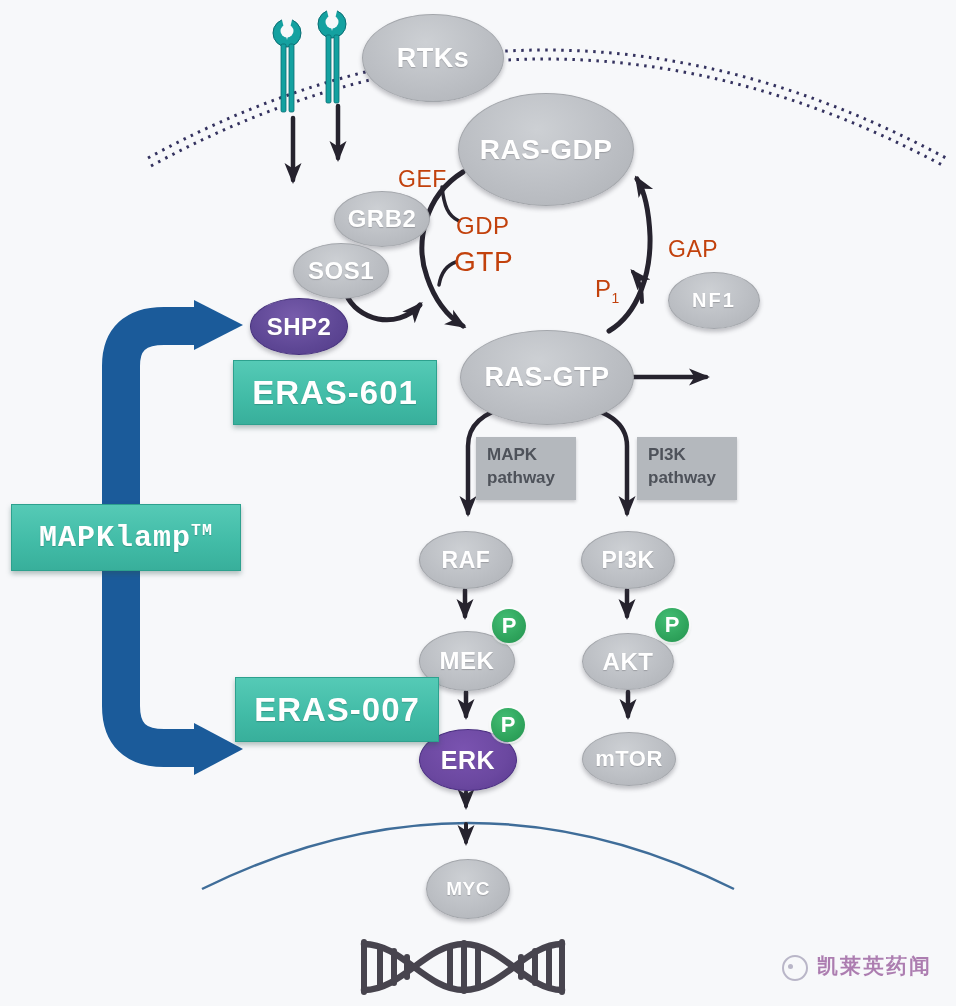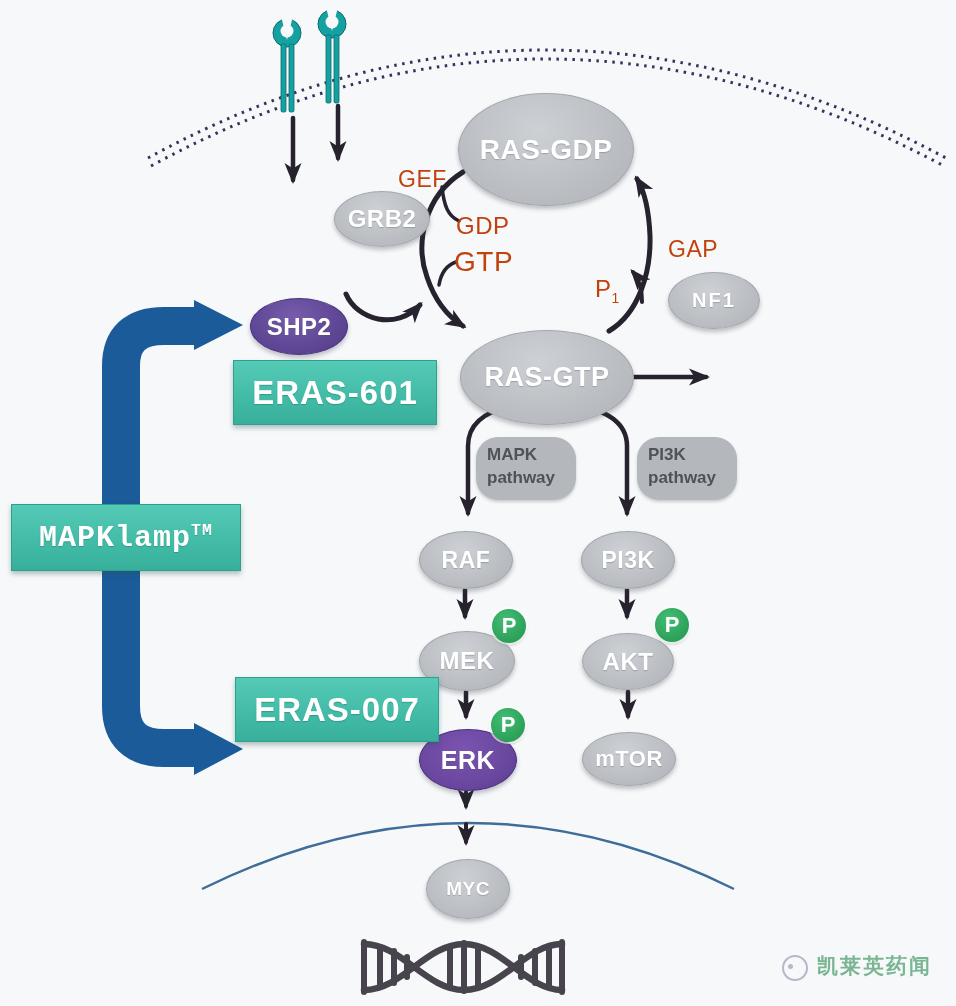--- a/index.html
+++ b/index.html
@@ -33,37 +33,36 @@
     background:linear-gradient(#55cab6 0%, #41bba6 60%, #38af9b 100%);
     border:1px solid #2da18e;
     box-shadow:0 3px 5px rgba(40,80,75,.35);
     text-shadow:0 1px 1px rgba(30,90,80,.35);
   }
   .pathwaybox{
     position:absolute;z-index:2;background:#b4b8bd;
     color:#4e525a;font-weight:bold;font-size:17px;line-height:1.35;
     padding:7px 0 0 11px;box-sizing:border-box;
     box-shadow:0 2px 3px rgba(70,70,80,.25);
-    border-radius:22px;
   }
   .plain-label{
     position:absolute;z-index:2;color:#c2410c;font-size:23px;
     letter-spacing:.5px;
   }
   .pbadge{
     position:absolute;z-index:4;width:34px;height:34px;border-radius:50%;
     display:flex;align-items:center;justify-content:center;
     background:radial-gradient(circle at 40% 32%, #43bd74 0%, #2fa45c 60%, #249350 100%);
     color:#fff;font-weight:bold;font-size:22px;
     box-shadow:0 0 0 2px rgba(255,255,255,.6), 0 2px 3px rgba(50,90,60,.35);
   }
   sup{font-size:.55em;}
   sub{font-size:.58em;}
   .watermark{
-    position:absolute;z-index:5;color:#15803d;opacity:.55;
+    position:absolute;z-index:5;color:#701a75;opacity:.55;
     font-size:21px;letter-spacing:2px;font-weight:bold;
   }
   .wm-logo{
     position:absolute;z-index:5;width:22px;height:22px;border-radius:50%;
     border:2.5px solid rgba(135,128,158,.55);
   }
   .wm-logo::after{
     content:"";position:absolute;left:4px;top:7px;width:5px;height:5px;border-radius:50%;
     background:rgba(135,128,158,.55);
   }
@@ -138,25 +137,31 @@
       <path d="M568,404 C608,409 627,424 627,446 L627,513" stroke-width="4.5" marker-end="url(#ah)"></path>
       <path d="M463,172 C424,196 415,244 427,277 C435,301 447,316 463,326" stroke-width="5" marker-end="url(#ah)"></path>
       <path d="M609,331 C639,313 651,272 650,236 C649,212 645,192 637,179" stroke-width="5" marker-end="url(#ah)"></path>
       <path d="M346,294 C357,320 396,331 420,305" stroke-width="5" marker-end="url(#ah)"></path>
       <path d="M442,187 C444,206 448,216 459,221" stroke-width="3.5"></path>
       <path d="M456,262 C447,265 441,273 439,285" stroke-width="3.5"></path>
       <path d="M642,302 C642,288 639,279 633,272" stroke-width="4" marker-end="url(#ah)"></path>
     </g>
   </svg>
 
+  <div class="node" style="left:362px;top:14px;width:140px;height:86px;font-size:27px;">
+    <span>RTKs</span>
+  </div>
   <div class="node" style="left:458px;top:93px;width:174px;height:111px;font-size:28px;">
     <span>RAS-GDP</span>
   </div>
   <div class="node" style="left:334px;top:191px;width:94px;height:54px;font-size:24px;">
     <span>GRB2</span>
+  </div>
+  <div class="node" style="left:293px;top:243px;width:94px;height:54px;font-size:24px;">
+    <span>SOS1</span>
   </div>
   <div class="node purple" style="left:250px;top:298px;width:96px;height:55px;font-size:24px;">
     <span>SHP2</span>
   </div>
   <div class="node" style="left:668px;top:272px;width:90px;height:55px;font-size:20px;letter-spacing:2px;">
     <span>NF1</span>
   </div>
   <div class="node" style="left:419px;top:531px;width:92px;height:56px;font-size:23px;">
     <span>RAF</span>
   </div>

